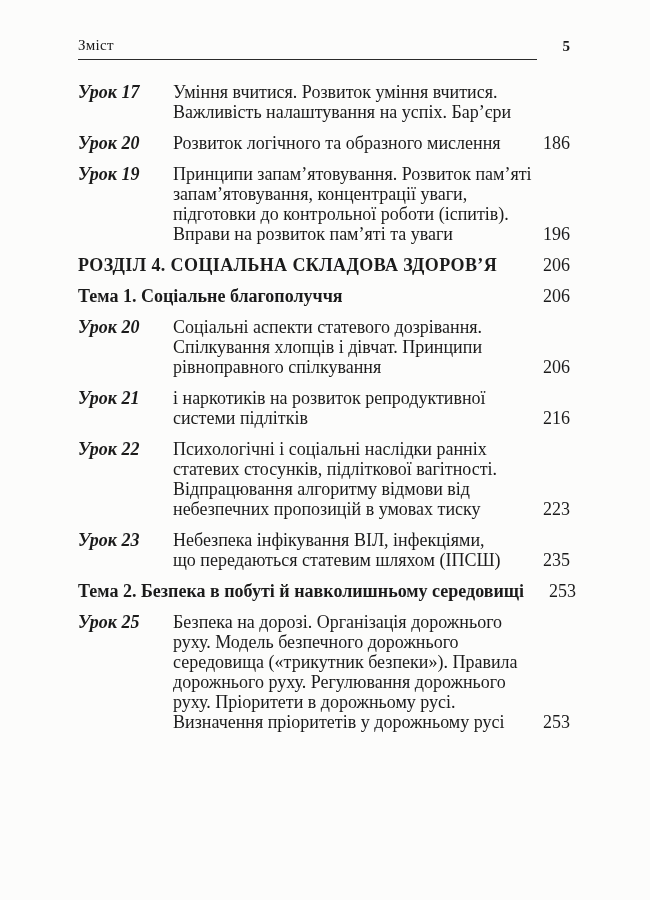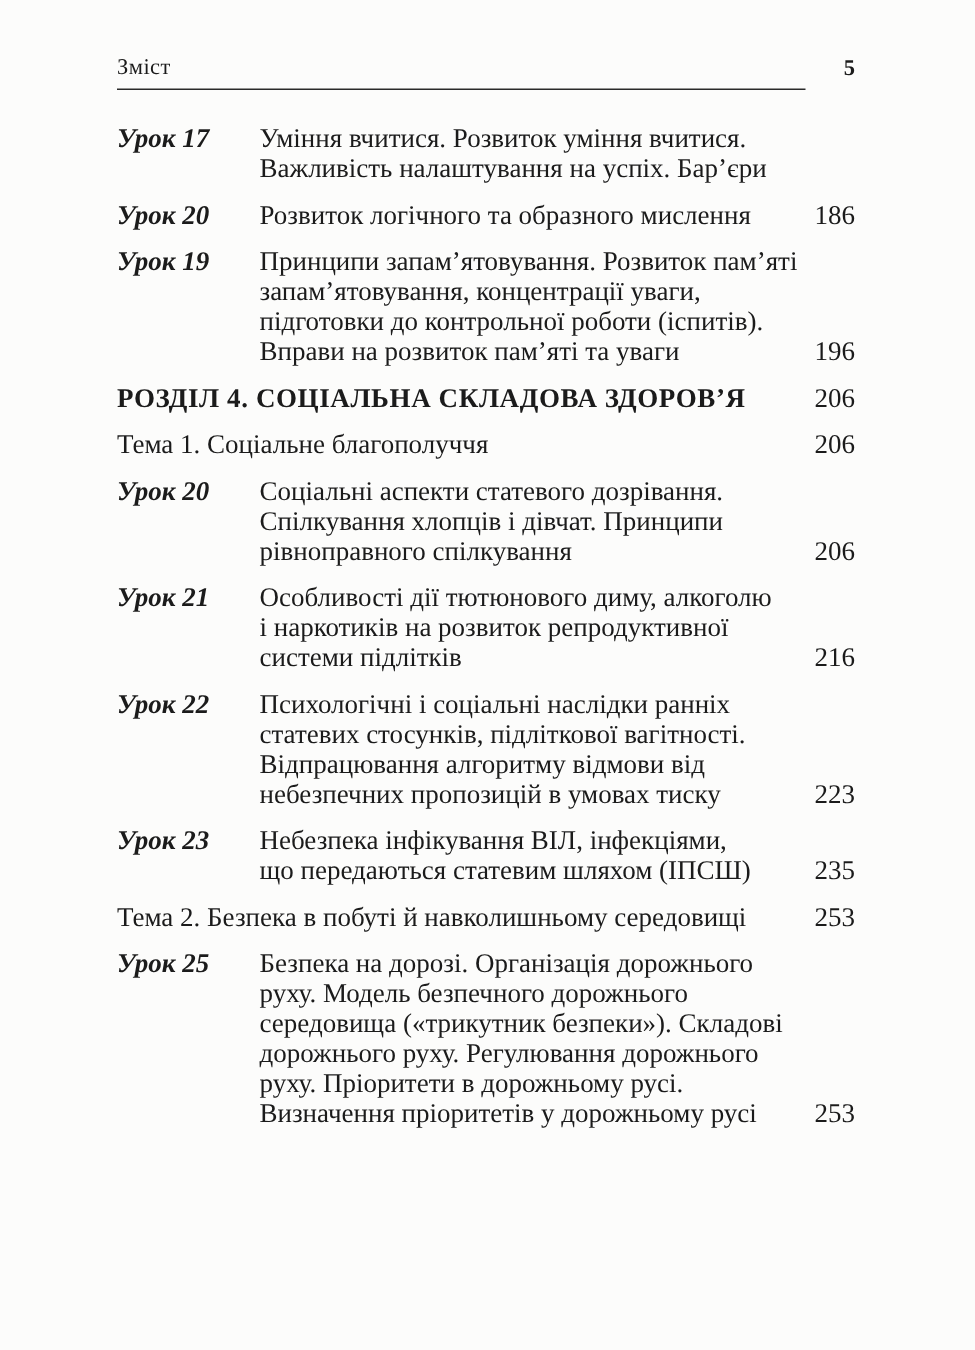--- a/index.html
+++ b/index.html
@@ -46,21 +46,21 @@
     flex: 0 0 95px;
     font-weight: bold;
     font-style: italic;
   }
   .entry.lesson .body { flex: 1; min-width: 0; }
   .entry.section { }
   .entry.section .txt {
     font-weight: bold;
     letter-spacing: 0.4px;
   }
-  .entry.theme .txt { font-weight: normal; }
+  .entry.theme .txt { font-weight: bold; }
   .line { white-space: nowrap; }
   .line.last { display: flex; align-items: flex-end; }
   .line.last .txt { white-space: nowrap; }
   .leader {
     flex: 1 1 auto;
     min-width: 14px;
     margin: 0 5px;
     background-image: radial-gradient(circle, #222 1.2px, rgba(0,0,0,0) 1.4px);
     background-size: 9px 4px;
     background-repeat: repeat-x;
@@ -136,21 +136,20 @@
           <div class="line last">
             <span class="txt">рівноправного спілкування</span>
             <span class="leader"></span>
             <span class="pagenum">206</span>
           </div>
         </div>
       </div>
       <div class="entry lesson">
         <div class="label">Урок 21</div>
         <div class="body">
-          <div class="line">Особливості дії тютюнового диму, алкоголю</div>
           <div class="line">і наркотиків на розвиток репродуктивної</div>
           <div class="line last">
             <span class="txt">системи підлітків</span>
             <span class="leader"></span>
             <span class="pagenum">216</span>
           </div>
         </div>
       </div>
       <div class="entry lesson">
         <div class="label">Урок 22</div>
@@ -181,21 +180,21 @@
           <span class="txt">Тема 2. Безпека в побуті й навколишньому середовищі</span>
           <span class="leader"></span>
           <span class="pagenum">253</span>
         </div>
       </div>
       <div class="entry lesson">
         <div class="label">Урок 25</div>
         <div class="body">
           <div class="line">Безпека на дорозі. Організація дорожнього</div>
           <div class="line">руху. Модель безпечного дорожнього</div>
-          <div class="line">середовища («трикутник безпеки»). Складові</div>
+          <div class="line">середовища («трикутник безпеки»). Правила</div>
           <div class="line">дорожнього руху. Регулювання дорожнього</div>
           <div class="line">руху. Пріоритети в дорожньому русі.</div>
           <div class="line last">
             <span class="txt">Визначення пріоритетів у дорожньому русі</span>
             <span class="leader"></span>
             <span class="pagenum">253</span>
           </div>
         </div>
       </div>
     </div>

